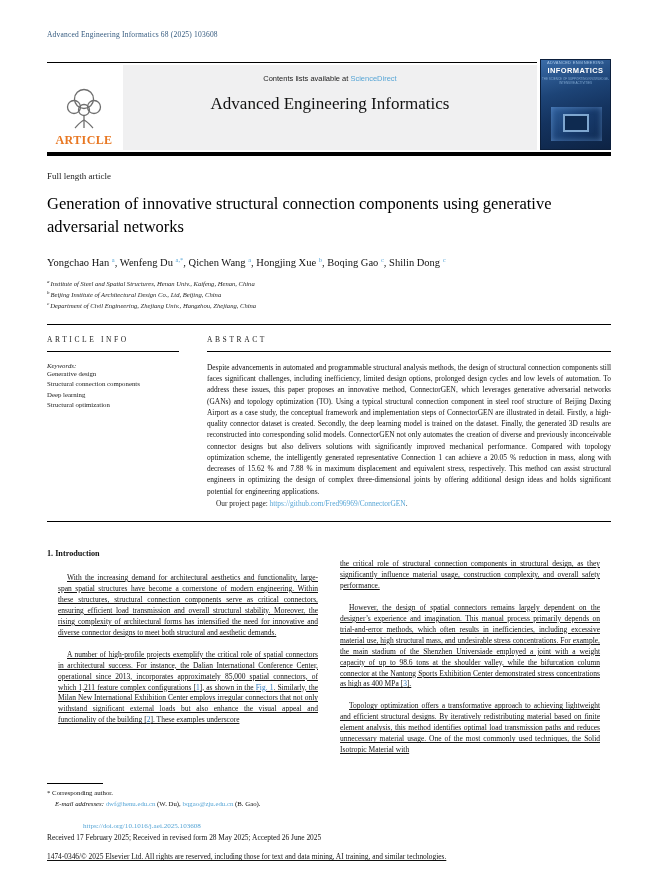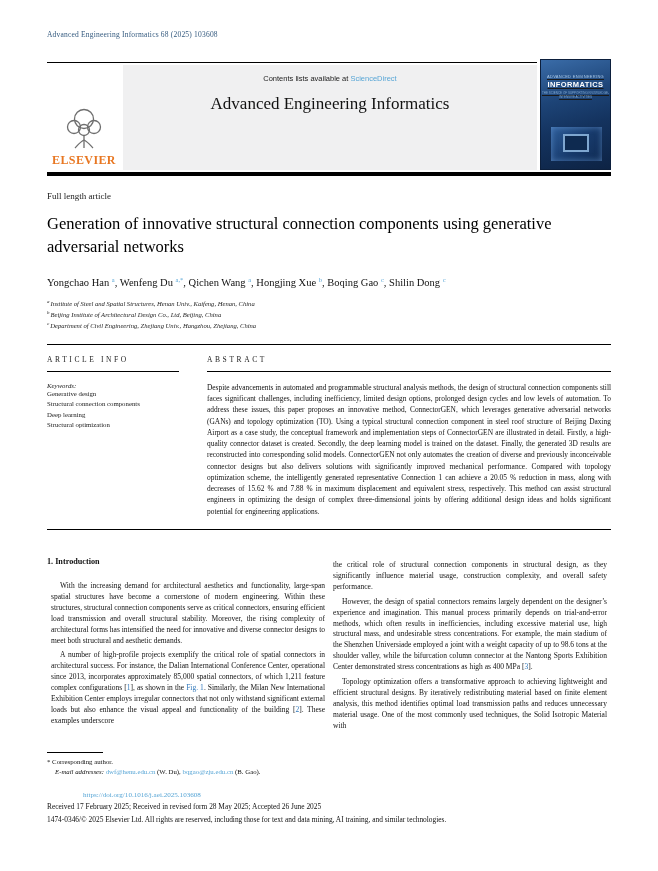--- a/index.html
+++ b/index.html
@@ -39,24 +39,24 @@
     text-align: center; padding: 9px 12px 8px;
     margin-left: 2px;
   }
   .contents-line, .homepage-line {
     font-family: "Liberation Sans", sans-serif;
     font-size: 7.5px; color: #222;
   }
   .journal-title { font-size: 17px; color: #111; margin: 11px 0 12px; font-weight: normal; }
   .link-light { color: #58a6d6; text-decoration: none; cursor: pointer; }
   .cover {
-    width: 71px; height: 111px; margin-left: 3px; margin-top: -3px;
+    width: 71px; height: 91px; margin-left: 3px; margin-top: -3px;
     background: linear-gradient(165deg, #3a6ca8 0%, #1d4477 35%, #14335f 60%, #0d2344 100%);
     border: 1px solid #0c1f3c;
-    padding-top: 14px; text-align: center; position: relative; overflow: hidden; text-decoration: underline;
+    text-align: center; position: relative; overflow: hidden;
   }
   .cover-line1 { font-family: "Liberation Sans", sans-serif; font-size: 4px; color: #a9c8e8; letter-spacing: .3px; }
   .cover-line2 { font-family: "Liberation Sans", sans-serif; font-size: 7.5px; font-weight: bold; color: #ffffff; letter-spacing: .4px; margin-top: 1px; }
   .cover-sub { font-family: "Liberation Sans", sans-serif; font-size: 3px; color: #7fa7d0; margin-top: 2px; }
   .cover-art {
     position: absolute; left: 10px; right: 8px; bottom: 8px; height: 34px;
     background: linear-gradient(135deg, #2e5e9b 0%, #173a6b 55%, #102c54 100%);
     box-shadow: 0 0 6px rgba(120,170,230,.55) inset;
   }
   .cover-art::after {
@@ -85,35 +85,35 @@
   .heading-rule { border: none; border-top: 1px solid #000; margin: 7px 0 10px; }
   .keywords-label { font-size: 6.8px; font-style: italic; }
   .keyword-item { font-size: 6.8px; line-height: 1.55; }
   .abstract-text { font-size: 7.4px; line-height: 1.52; text-align: justify; color: #111; }
   .project-line { font-size: 7.4px; line-height: 1.52; text-indent: 9px; margin-top: 1px; }
 
   
   .body-cols { display: flex; margin-top: 26px; }
   .col { flex: 1; font-size: 7.5px; line-height: 1.46; text-align: justify; color: #111; }
   .section-heading { font-size: 8.2px; font-weight: bold; margin-bottom: 13px; }
-  .col p { margin: 4px; }
+  .col p { margin: 11px; text-decoration: underline; }
   .col p.indent { text-indent: 9px; }
   .ref-link { color: #3178bb; cursor: pointer; }
 
   
   .footnote { width: 290px; margin-top: 16px; font-size: 6.8px; line-height: 1.55; color: #111; }
   .footnote-rule { width: 56px; border: none; border-top: 1px solid #000; margin-bottom: 4px; }
   .email-line { text-indent: 8px; }
   .email-label { font-style: italic; }
 
   
   .footer { margin-top: 13px; }
   .doi-line { font-size: 7.1px; padding-left: 36px; }
   .received-line { font-size: 7.4px; margin-top: 3px; color: #111; }
-  .copyright-line { font-size: 7.4px; margin-top: 4px; color: #111; }
+  .copyright-line { font-size: 7.4px; margin-top: 10px; color: #111; text-decoration: underline; }
 </style>
 </head>
 <body>
 
 <div class="page">
   <div class="content">
 
     <div class="citation-line">Advanced Engineering Informatics 68 (2025) 103608</div>
 
     <div class="masthead">
@@ -125,21 +125,21 @@
                 <circle cx="22" cy="13" r="9.5"></circle>
                 <circle cx="12" cy="21" r="6.5"></circle>
                 <circle cx="32" cy="21" r="6.5"></circle>
                 <circle cx="22" cy="24" r="5.5"></circle>
                 <path d="M22 29 L22 42"></path>
                 <path d="M22 34 C18 36 15 40 13 42"></path>
                 <path d="M22 34 C26 36 29 40 31 42"></path>
               </g>
             </svg>
           </span>
-          <span class="elsevier-word">ELSEVIER</span>
+          <span class="elsevier-word">ARTICLE</span>
         </div>
         <div class="gray-box">
           <div class="contents-line"><span>Contents lists available at </span><span class="link-light">ScienceDirect</span></div>
           <h1 class="journal-title">Advanced Engineering Informatics</h1>
         </div>
       </div>
       <div class="cover">
         <div class="cover-line1">ADVANCED ENGINEERING</div>
         <div class="cover-line2">INFORMATICS</div>
         <div class="cover-sub">THE SCIENCE OF SUPPORTING KNOWLEDGE-INTENSIVE ACTIVITIES</div>
@@ -169,20 +169,21 @@
         <div class="keywords-label">Keywords:</div>
         <div class="keyword-item">Generative design</div>
         <div class="keyword-item">Structural connection components</div>
         <div class="keyword-item">Deep learning</div>
         <div class="keyword-item">Structural optimization</div>
       </div>
       <div class="abstract-col">
         <div class="block-heading">ABSTRACT</div>
         <hr class="heading-rule">
         <div class="abstract-text">Despite advancements in automated and programmable structural analysis methods, the design of structural connection components still faces significant challenges, including inefficiency, limited design options, prolonged design cycles and low levels of automation. To address these issues, this paper proposes an innovative method, ConnectorGEN, which leverages generative adversarial networks (GANs) and topology optimization (TO). Using a typical structural connection component in steel roof structure of Beijing Daxing Airport as a case study, the conceptual framework and implementation steps of ConnectorGEN are illustrated in detail. Firstly, a high-quality connector dataset is created. Secondly, the deep learning model is trained on the dataset. Finally, the generated 3D results are reconstructed into corresponding solid models. ConnectorGEN not only automates the creation of diverse and previously inconceivable connector designs but also delivers solutions with significantly improved mechanical performance. Compared with topology optimization scheme, the intelligently generated representative Connection 1 can achieve a 20.05 % reduction in mass, along with decreases of 15.62 % and 7.88 % in maximum displacement and equivalent stress, respectively. This method can assist structural engineers in optimizing the design of complex three-dimensional joints by offering additional design ideas and holds significant potential for engineering applications.</div>
+        <div class="project-line"><span>Our project page: </span><span class="link-light">https://github.com/Fred96969/ConnectorGEN</span><span>.</span></div>
       </div>
     </div>
 
     <div class="body-cols">
       <div class="col">
         <div class="section-heading">1. Introduction</div>
         <p class="indent">With the increasing demand for architectural aesthetics and functionality, large-span spatial structures have become a cornerstone of modern engineering. Within these structures, structural connection components serve as critical connectors, ensuring efficient load transmission and overall structural stability. Moreover, the rising complexity of architectural forms has intensified the need for innovative and diverse connector designs to meet both structural and aesthetic demands.</p>
         <p class="indent"><span>A number of high-profile projects exemplify the critical role of spatial connectors in architectural success. For instance, the Dalian International Conference Center, operational since 2013, incorporates approximately 85,000 spatial connectors, of which 1,211 feature complex configurations [</span><span class="ref-link">1</span><span>], as shown in the </span><span class="ref-link">Fig. 1</span><span>. Similarly, the Milan New International Exhibition Center employs irregular connectors that not only withstand significant external loads but also enhance the visual appeal and functionality of the building [</span><span class="ref-link">2</span><span>]. These examples underscore</span></p>
       </div>
       <div class="col">

